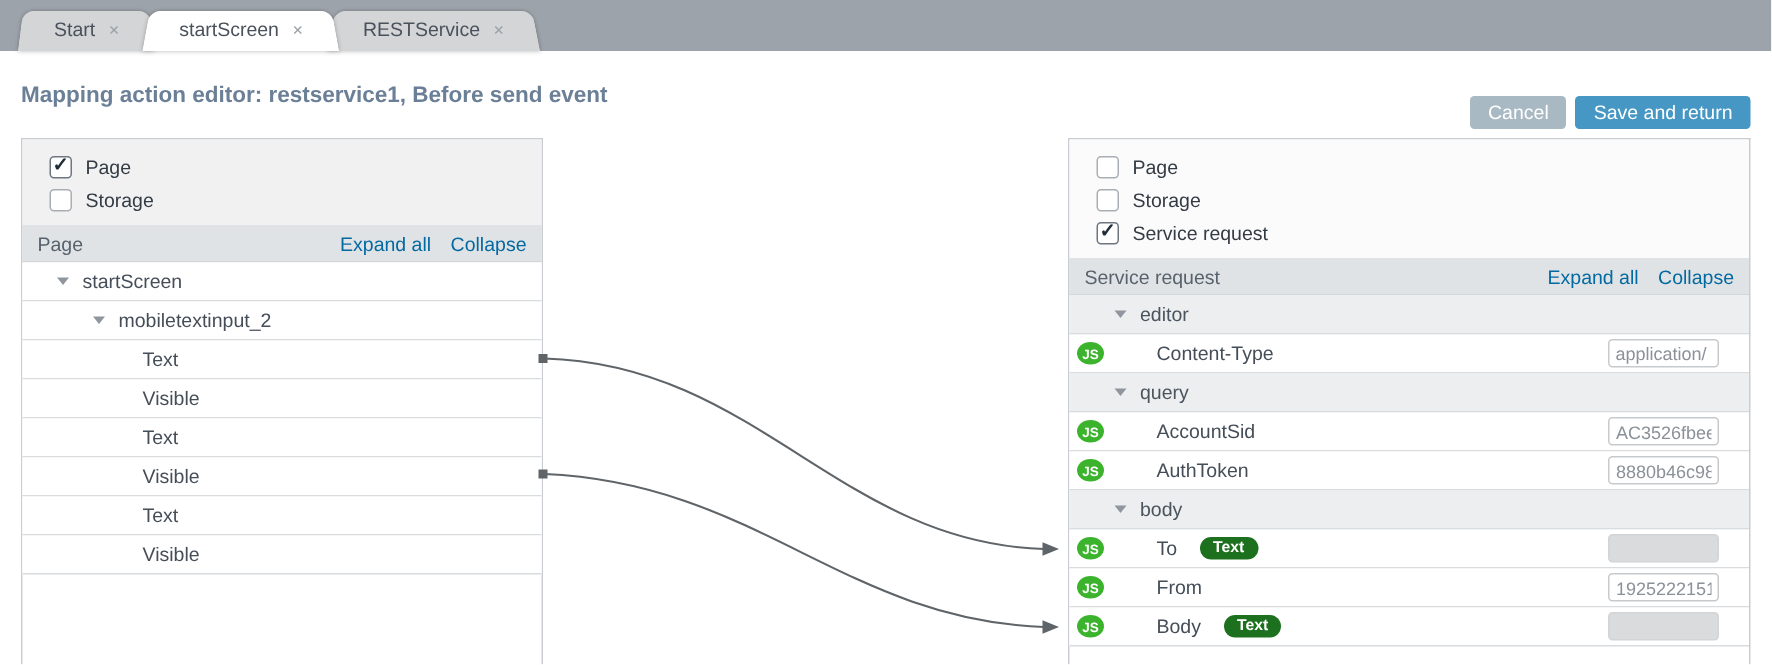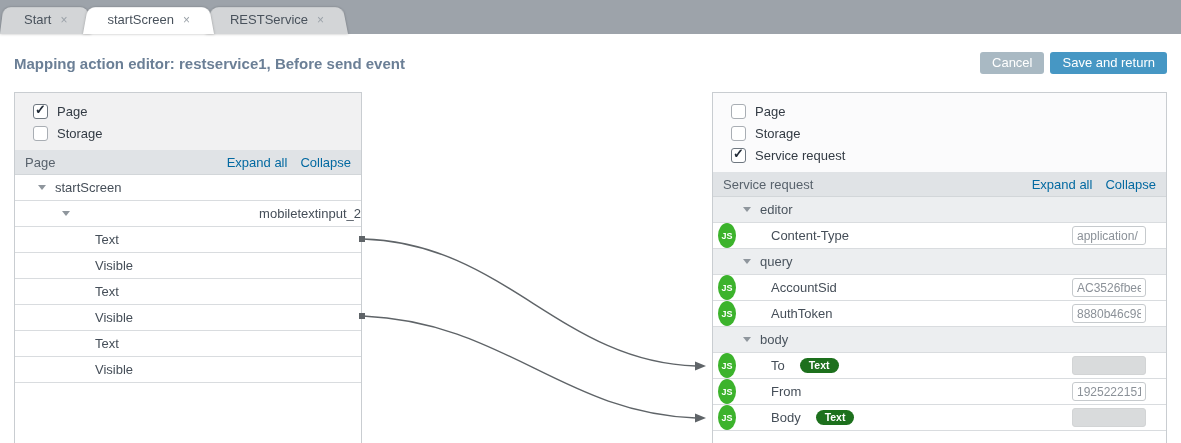--- a/index.html
+++ b/index.html
@@ -1,36 +1,36 @@
 <!DOCTYPE html>
 <html><head>
 <meta charset="utf-8">
 <style>
   html,body{margin:0;padding:0;background:#fff;}
   .screen{position:relative;width:1181px;height:443px;background:#fff;overflow:hidden;
           font-family:"Liberation Sans",sans-serif;-webkit-font-smoothing:antialiased;}
 
   
   .tabstrip{position:absolute;top:0;left:0;right:0;height:34px;background:#9da3aa;
-            display:flex;align-items:flex-end;}
+            display:flex;align-items:flex-end;padding-left:12px;}
   .tab{position:relative;height:29px;display:flex;align-items:center;padding:0 24px;
        margin-right:-8px;cursor:pointer;z-index:1;}
   .tab::before{content:'';position:absolute;inset:0;background:#d3d5d7;
        border-radius:8px 8px 0 0;transform:perspective(22px) rotateX(3.5deg);
        transform-origin:bottom;box-shadow:0 0 3px rgba(0,0,0,.28);}
   .tab.active{z-index:3;}
   .tab.active::before{background:#ffffff;}
   .tab-label{position:relative;z-index:2;font-size:13px;color:#49525c;}
   .tab-close{position:relative;z-index:2;margin-left:9px;font-size:12px;color:#9aa1a8;}
 
   
   .page-title{position:absolute;left:14px;top:55px;font-size:15px;font-weight:bold;color:#6b7f96;}
   .actions{position:absolute;right:14px;top:52px;display:flex;gap:6px;}
   .btn{border:none;border-radius:3px;color:#fff;font-size:13px;padding:4px 12px;height:22px;
-       line-height:14px;cursor:pointer;font-family:"Liberation Sans",sans-serif;}
+       line-height:14px;cursor:pointer;font-family:"Liberation Sans",sans-serif;margin-top:12px;}
   .btn-cancel{background:#a9b9c3;}
   .btn-save{background:#4697c4;}
 
   
   .panel{position:absolute;top:92px;bottom:0;border:1px solid #c9cdd1;border-bottom:none;
          background:#fff;box-sizing:border-box;}
   .panel-left{left:14px;width:348px;}
   .panel-right{left:712px;width:455px;}
   .src-area{padding:7px 0 6px;}
   .panel-left .src-area{background:#f1f1f2;}
@@ -45,27 +45,27 @@
   .panel-head{height:24px;background:#e0e3e6;display:flex;align-items:center;
               padding:0 10px;border-bottom:1px solid #d2d6d9;}
   .panel-head-title{font-size:13px;color:#58626c;}
   .head-links{margin-left:auto;display:flex;gap:13px;}
   .link{font-size:13px;color:#0369a1;cursor:pointer;}
 
   .tree{background:#fff;}
   .trow{height:26px;box-sizing:border-box;border-bottom:1px solid #d9dcdf;
         display:flex;align-items:center;font-size:13px;color:#454e58;background:#fff;cursor:pointer;}
   .trow.lvl1{padding-left:23px;}
-  .trow.lvl2{padding-left:47px;justify-content:space-between;}
+  .trow.lvl2{padding-left:47px;}
   .trow.lvl3{padding-left:80px;}
   .tri{width:0;height:0;border-left:4.5px solid transparent;border-right:4.5px solid transparent;
        border-top:5px solid #8f969d;margin-right:9px;flex:none;}
   .trow.group{background:#eceef0;padding-left:30px;color:#4a545e;}
   .trow.item{padding-left:5px;}
-  .js-chip{width:18px;height:25px;border-radius:50%;background:#3cb32c;color:#fff;
+  .js-chip{width:18px;height:15px;border-radius:50%;background:#3cb32c;color:#fff;
            font-size:9px;font-weight:bold;display:flex;align-items:center;justify-content:center;
            flex:none;cursor:pointer;}
   .item-label{margin-left:35px;}
   .badge{margin-left:15px;background:#1d701d;color:#fff;border-radius:9px;
          padding:2px 9px 3px;font-size:10.5px;font-weight:bold;line-height:10px;cursor:pointer;}
   .map-input{margin-left:auto;margin-right:20px;width:64px;height:17px;border:1px solid #c6cacd;
              border-radius:3px;font-size:12px;color:#8b9198;padding:0 4px;
              font-family:"Liberation Sans",sans-serif;background:#fff;}
   .map-input:disabled{background:#d9dbdc;border-color:#d2d4d5;}
 

